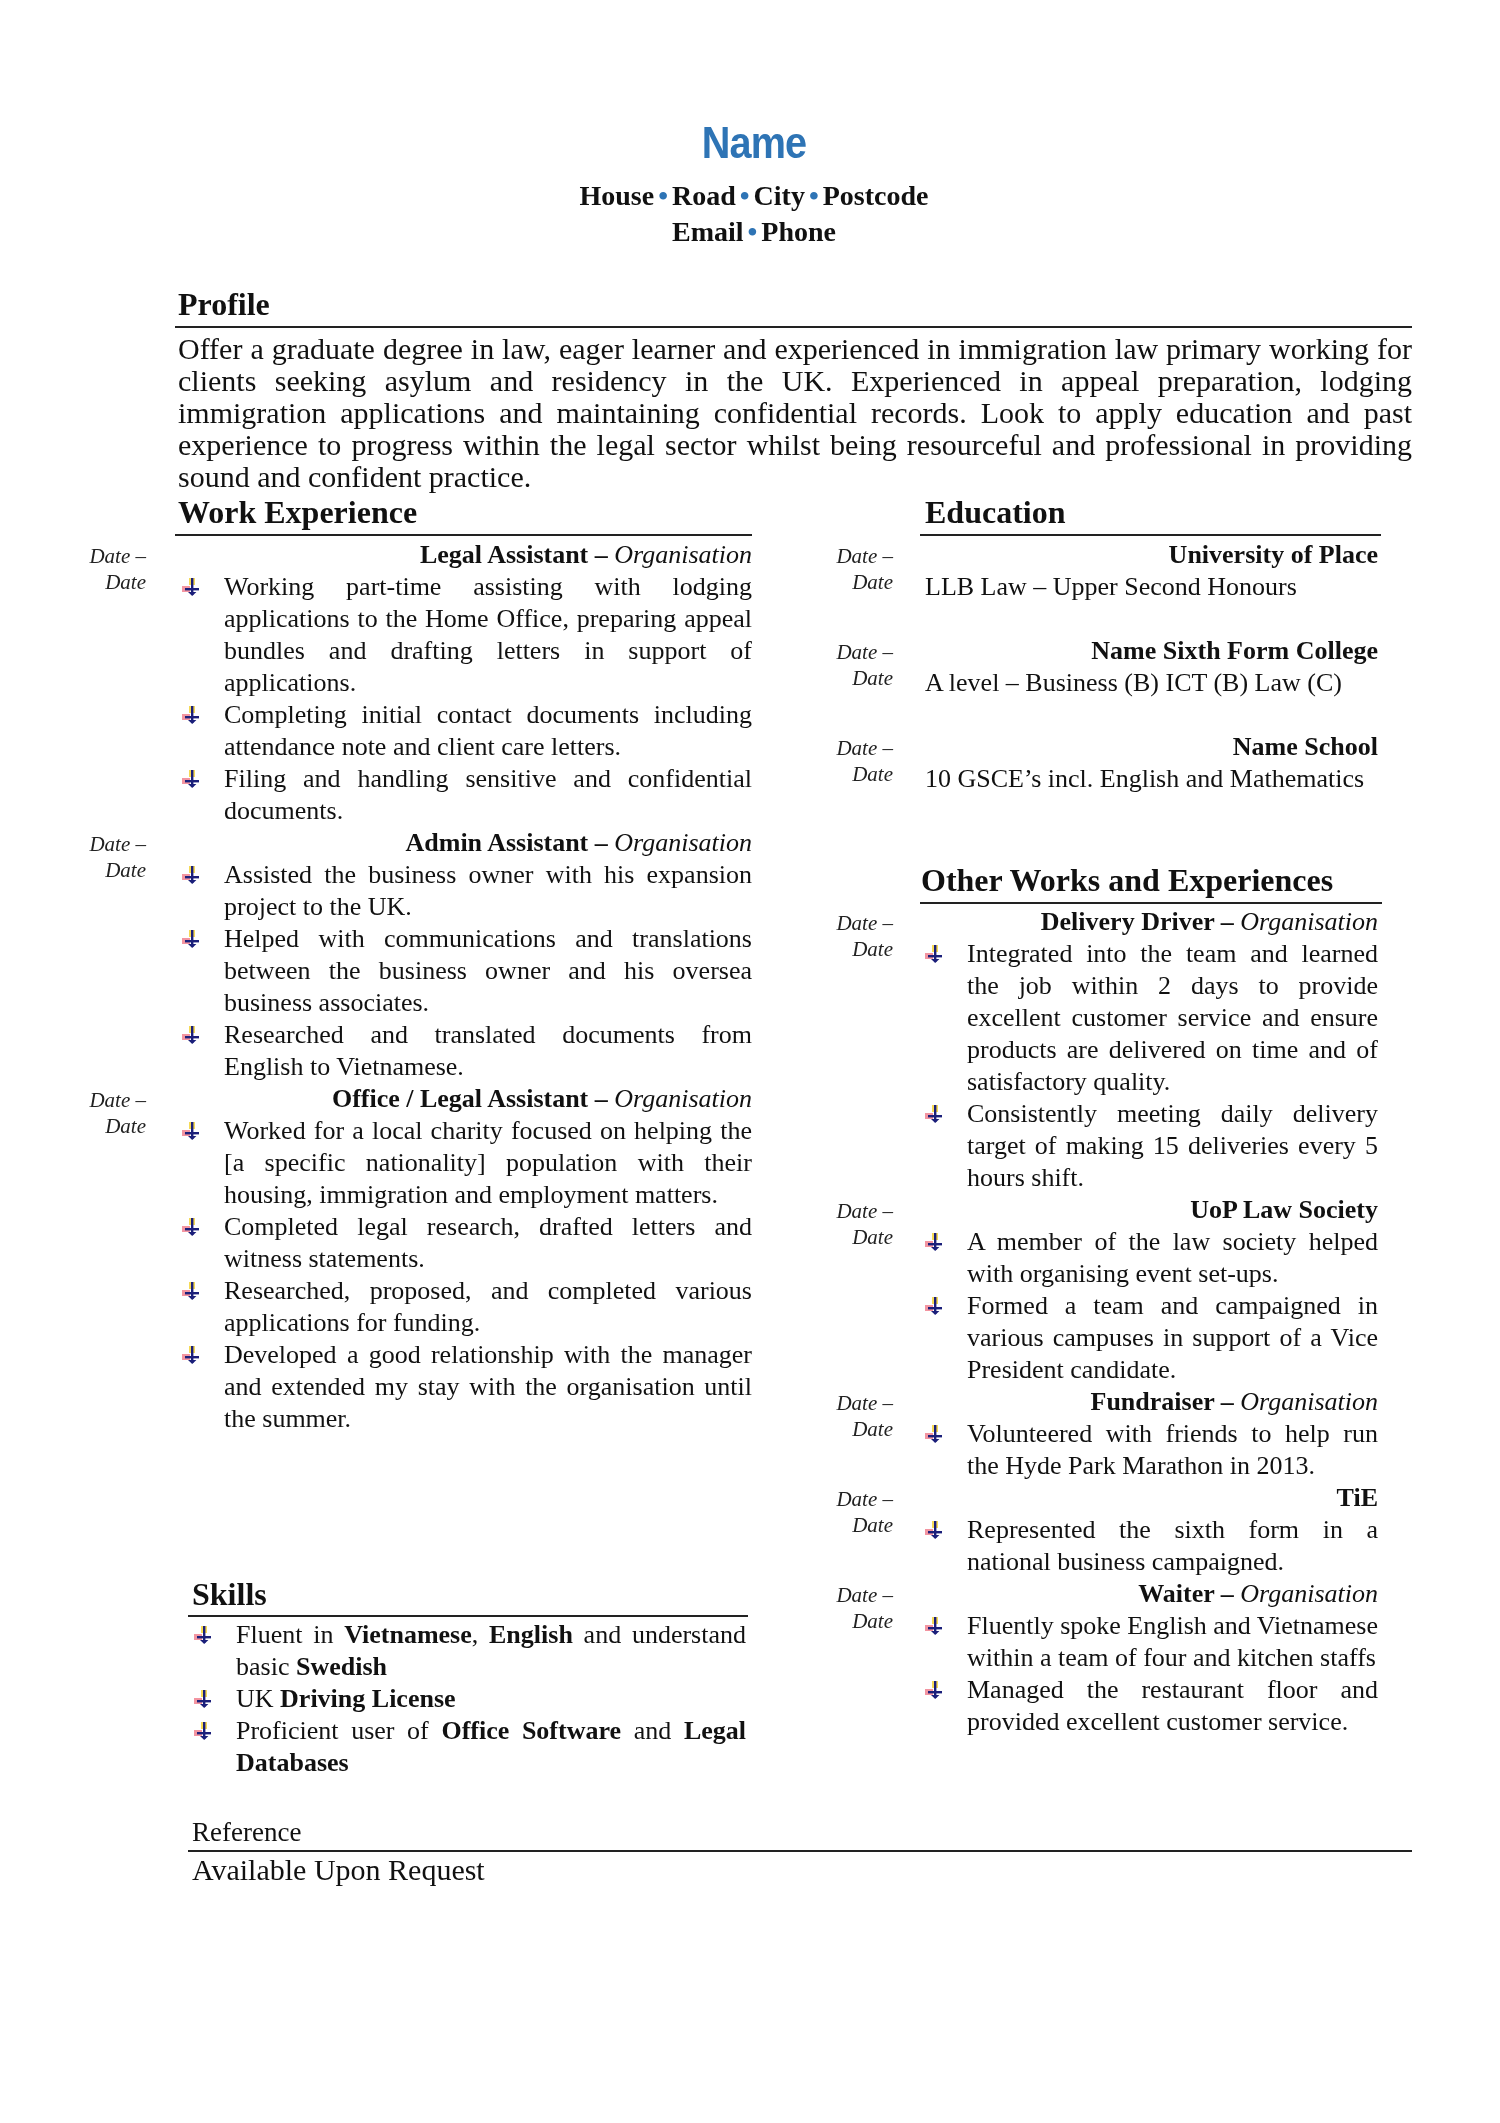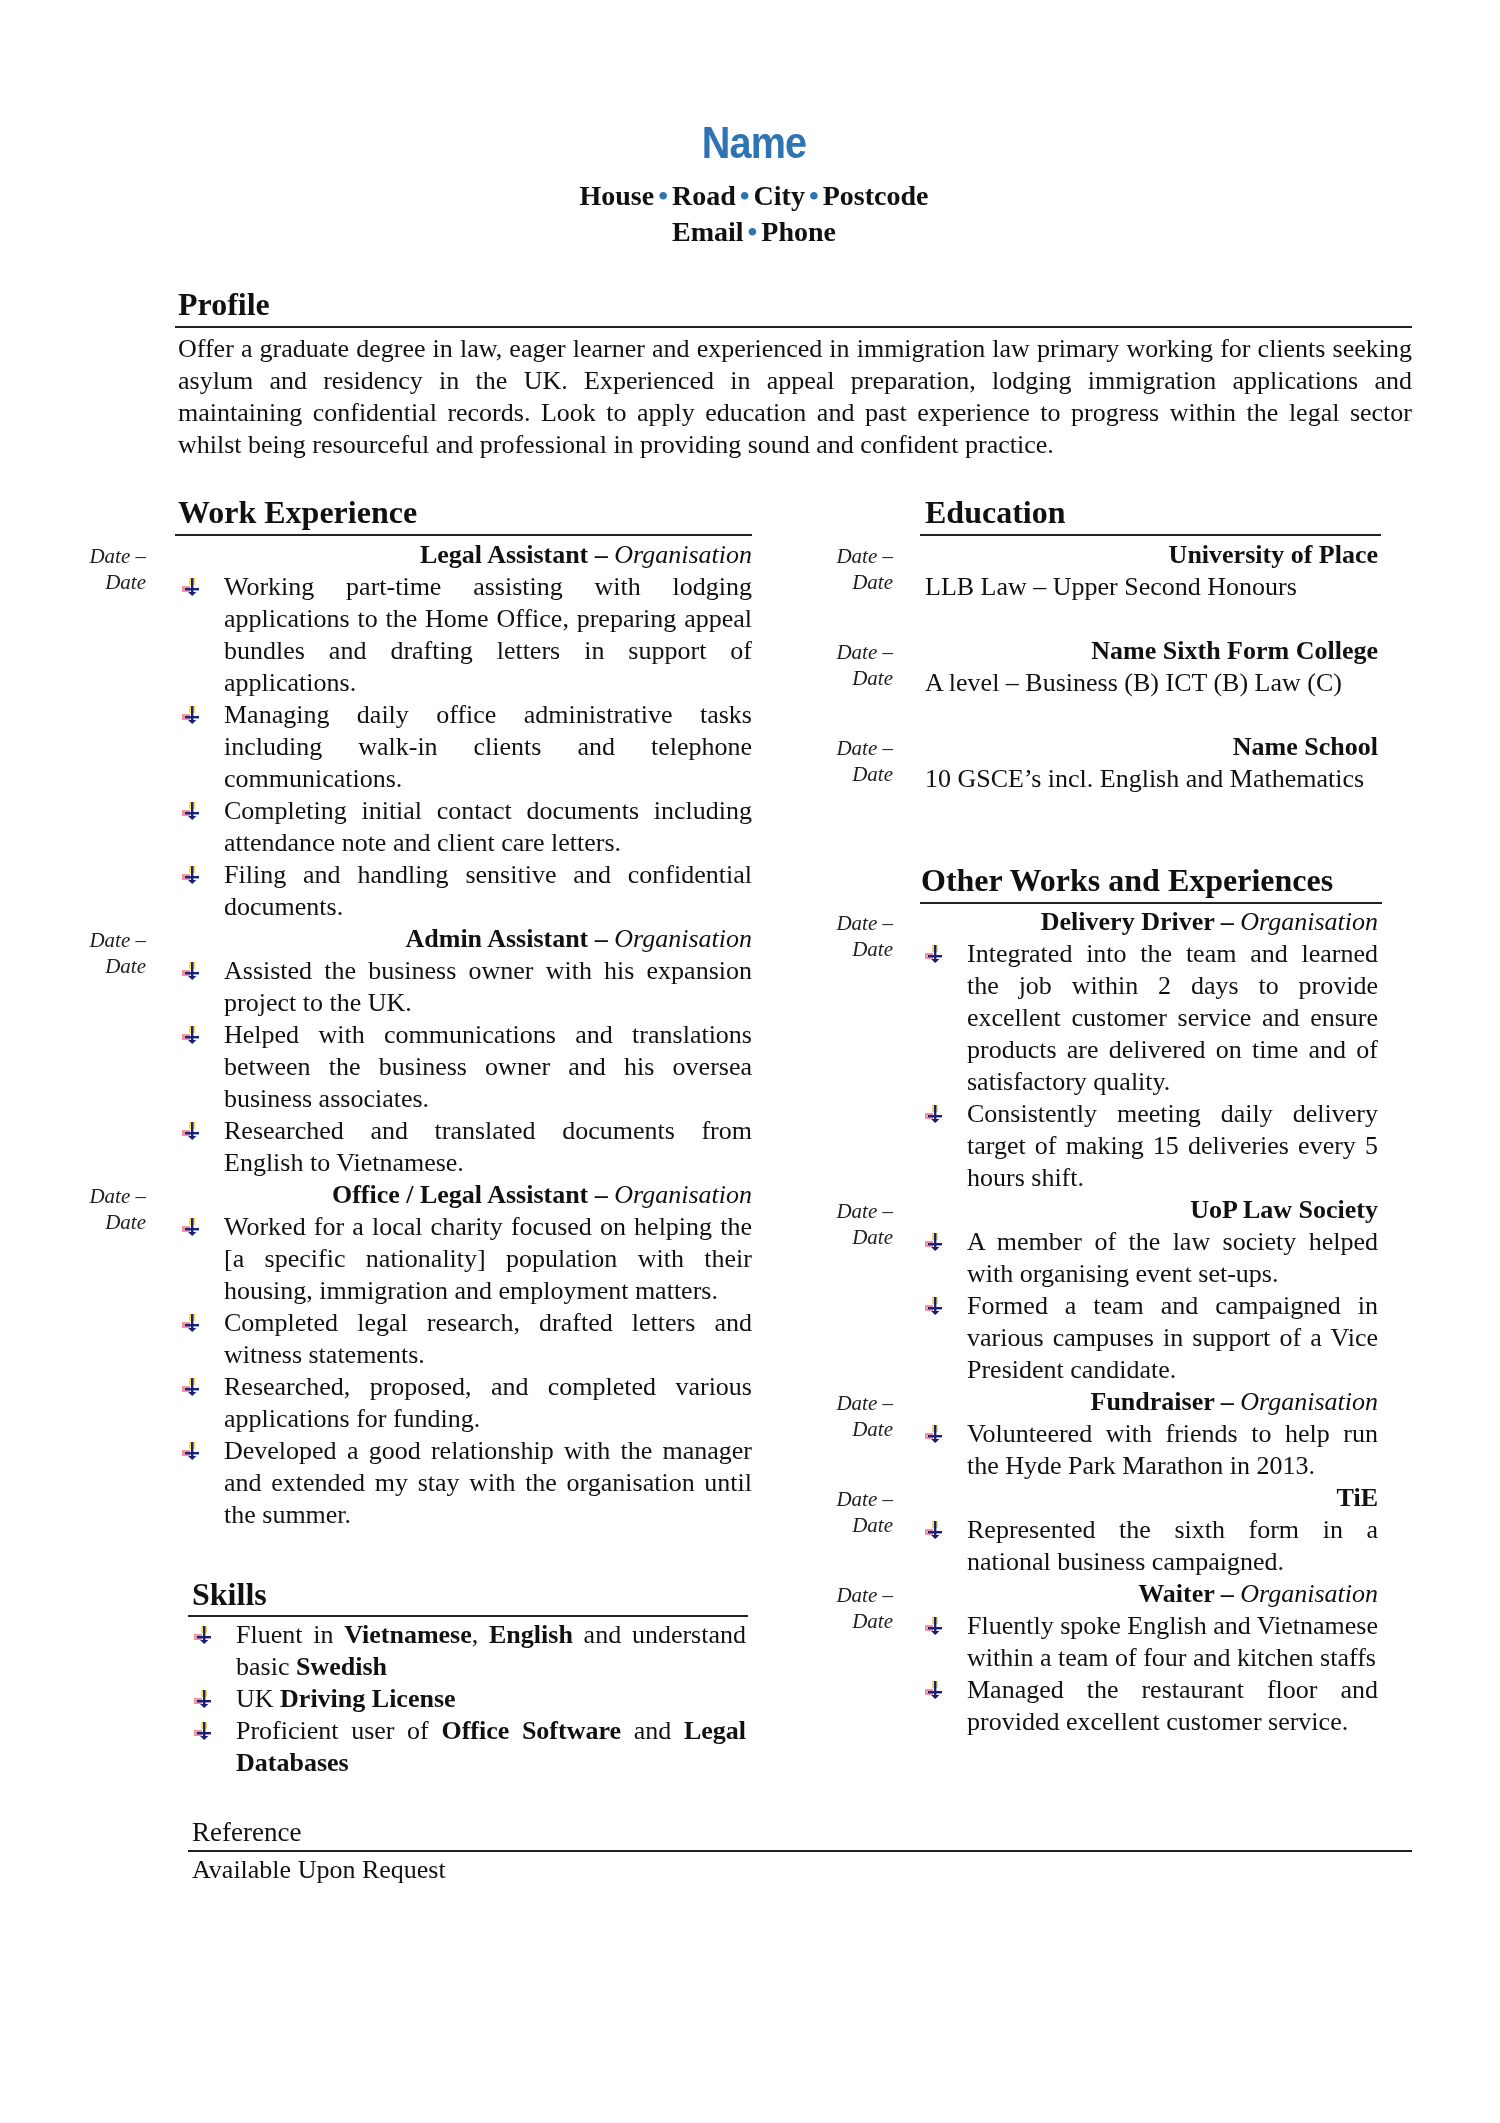--- a/index.html
+++ b/index.html
@@ -7,21 +7,21 @@
          font-family: "Liberation Serif", "DejaVu Serif", serif; color: #111; }
   .abs { position: absolute; }
   .name { left: 0; width: 1508px; top: 118px; text-align: center;
           font-family: "Liberation Sans", "DejaVu Sans", sans-serif; font-weight: bold;
           font-size: 44px; color: #2E74B5; letter-spacing: -1px; transform: scaleX(0.9); }
   .contact { left: 0; width: 1508px; text-align: center; font-weight: bold; font-size: 28px; }
   .dot { color: #2E74B5; padding: 0 4px; }
   .h2 { font-weight: bold; font-size: 32px; line-height: 36px; }
   .h2.light { font-weight: normal; font-size: 27px; }
   .rule { height: 0; border-top: 2px solid #222; }
-  .body { font-size: 26px; line-height: 32px; text-align: justify; }
+  .body { font-size: 30px; line-height: 32px; text-align: justify; }
   .profile-text { left: 178px; width: 1234px; top: 333px; text-align: justify; text-align-last: left; }
   .col { position: absolute; }
   .entry { position: relative; }
   .date { position: absolute; font-style: italic; font-size: 21px; line-height: 26px;
           text-align: right; width: 80px; top: 4px; color: #222; }
   .date span { display: block; }
   .etitle { font-size: 26px; line-height: 32px; text-align: right; }
   .etitle b { font-weight: bold; }
   .etitle i { font-style: italic; }
   .bullets { margin: 0; padding: 0; list-style: none; }
@@ -55,27 +55,20 @@
       </div>
       <div class="etitle"><b>Legal Assistant –</b> <i>Organisation</i></div>
       <ul class="bullets">
         <li><svg viewBox="0 0 20 20" class="bul">
             <rect x="7" y="1" width="6" height="7" fill="#F5D33B" opacity="0.85"></rect>
             <rect x="0" y="9" width="8" height="6" fill="#F07A8A" opacity="0.8"></rect>
             <rect x="9" y="1" width="2.4" height="17" fill="#1B1F7A"></rect>
             <rect x="3" y="11" width="14" height="2.4" fill="#1B1F7A"></rect>
             <path d="M6 15 L10.2 19 L14.4 15 Z" fill="#1B1F7A"></path>
           </svg><span>Working part-time assisting with lodging applications to the Home Office, preparing appeal bundles and drafting letters in support of applications.</span></li>
-        <li><svg viewBox="0 0 20 20" class="bul">
-            <rect x="7" y="1" width="6" height="7" fill="#F5D33B" opacity="0.85"></rect>
-            <rect x="0" y="9" width="8" height="6" fill="#F07A8A" opacity="0.8"></rect>
-            <rect x="9" y="1" width="2.4" height="17" fill="#1B1F7A"></rect>
-            <rect x="3" y="11" width="14" height="2.4" fill="#1B1F7A"></rect>
-            <path d="M6 15 L10.2 19 L14.4 15 Z" fill="#1B1F7A"></path>
-          </svg><span>Managing daily office administrative tasks including walk-in clients and telephone communications.</span></li>
         <li><svg viewBox="0 0 20 20" class="bul">
             <rect x="7" y="1" width="6" height="7" fill="#F5D33B" opacity="0.85"></rect>
             <rect x="0" y="9" width="8" height="6" fill="#F07A8A" opacity="0.8"></rect>
             <rect x="9" y="1" width="2.4" height="17" fill="#1B1F7A"></rect>
             <rect x="3" y="11" width="14" height="2.4" fill="#1B1F7A"></rect>
             <path d="M6 15 L10.2 19 L14.4 15 Z" fill="#1B1F7A"></path>
           </svg><span>Completing initial contact documents including attendance note and client care letters.</span></li>
         <li><svg viewBox="0 0 20 20" class="bul">
             <rect x="7" y="1" width="6" height="7" fill="#F5D33B" opacity="0.85"></rect>
             <rect x="0" y="9" width="8" height="6" fill="#F07A8A" opacity="0.8"></rect>

